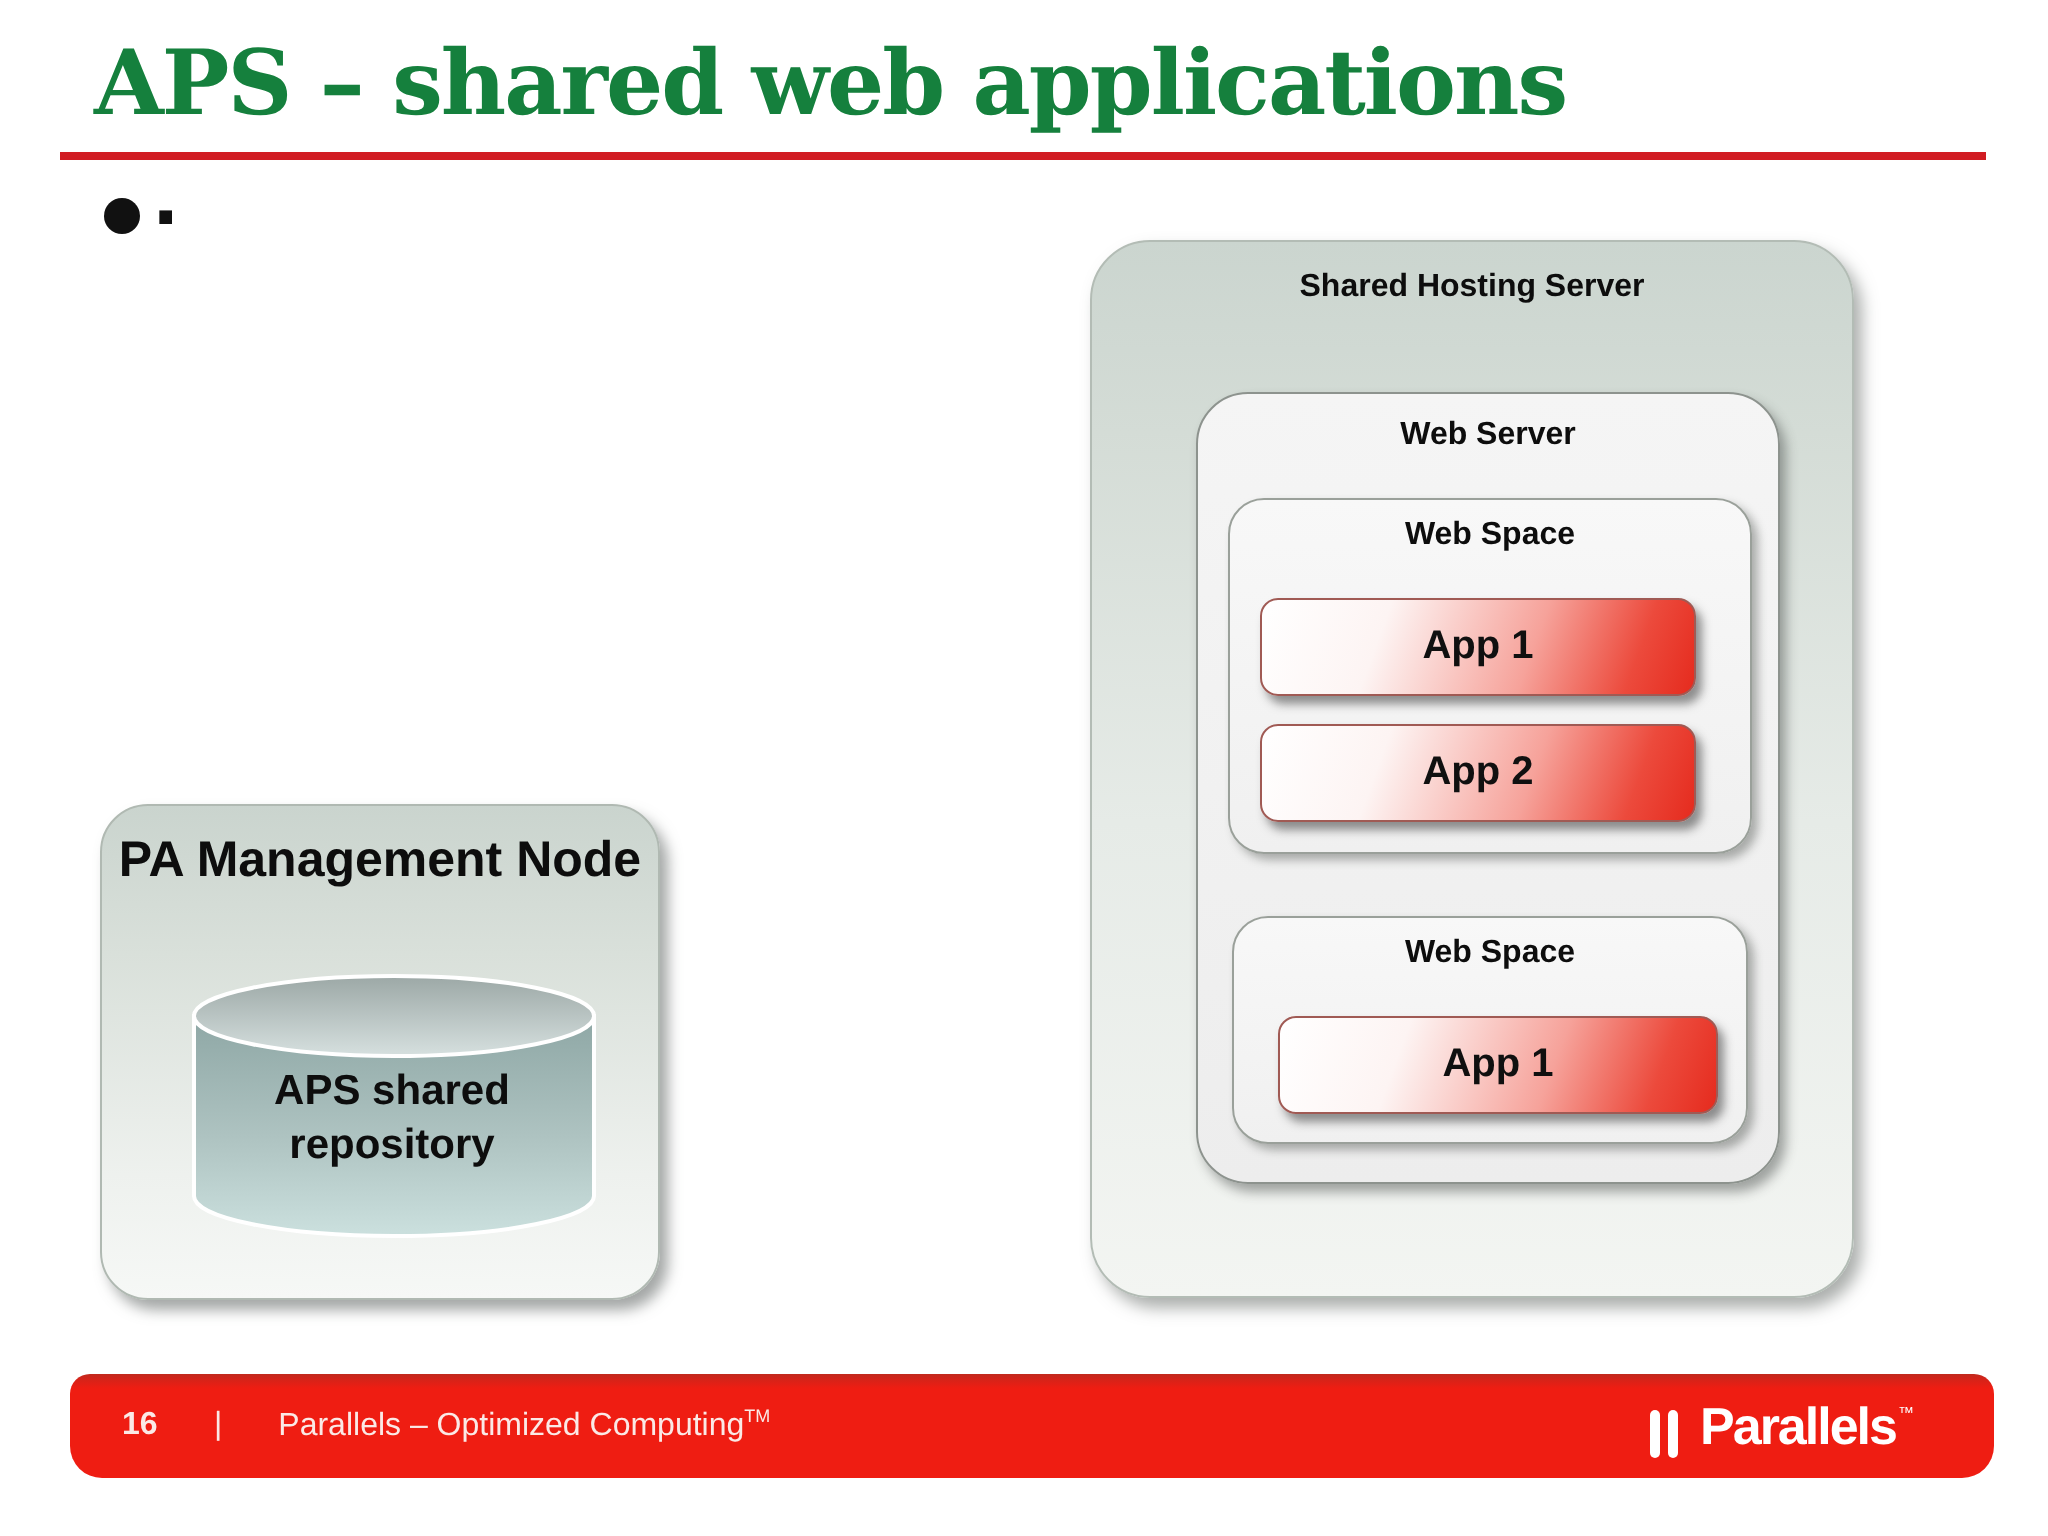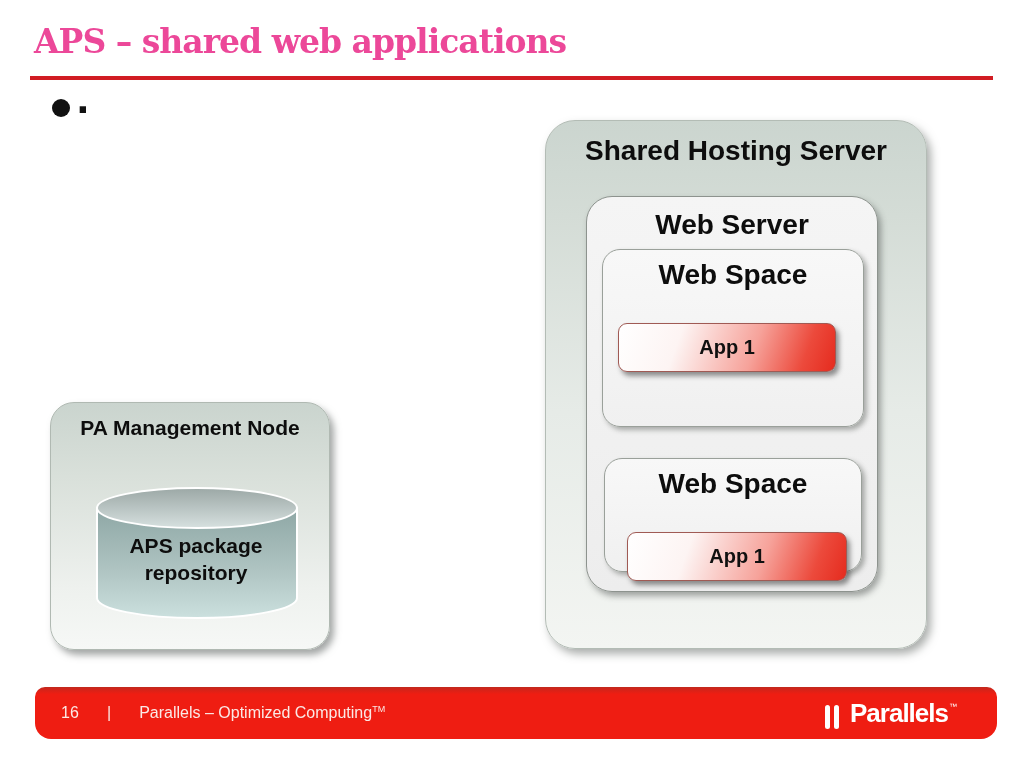--- a/index.html
+++ b/index.html
@@ -2,89 +2,89 @@
 <html><head>
 <meta charset="utf-8">
 <style>
   html,body{margin:0;padding:0;background:#ffffff;}
   .slide{
     position:relative;width:1024px;height:768px;background:#ffffff;overflow:hidden;
     font-family:"Liberation Sans",sans-serif;
   }
   
   .title{
-    position:absolute;left:34px;top:16px;width:900px;
-    font-family:"DejaVu Serif",serif;font-weight:bold;font-size:33px;line-height:52px;
-    color:#ec4899;letter-spacing:-1px;
+    position:absolute;left:47px;top:16px;width:900px;
+    font-family:"DejaVu Serif",serif;font-weight:bold;font-size:45px;line-height:52px;
+    color:#15803d;letter-spacing:-1px;
   }
   .title-rule{position:absolute;left:30px;top:76px;width:963px;height:4px;background:#d11c23;}
   
   .bullet-dot{position:absolute;left:52px;top:99px;width:18px;height:18px;border-radius:50%;background:#111;}
   .bullet-text{position:absolute;left:76px;top:80px;font-size:36px;font-weight:bold;color:#111;
     font-family:"DejaVu Sans",sans-serif;}
   
-  .node-label{font-weight:bold;color:#0d0d0d;text-align:center;font-size:28px;}
+  .node-label{font-weight:bold;color:#0d0d0d;text-align:center;font-size:16px;}
   
   .mgmt-node{
     position:absolute;left:50px;top:402px;width:278px;height:246px;border-radius:24px;
     background:linear-gradient(180deg,#cad4ce 0%,#d9e0da 30%,#eef1ee 75%,#f6f8f6 100%);
     border:1px solid #b0b9b2;
     box-shadow:4px 5px 7px rgba(90,95,92,.55);
   }
-  .mgmt-node .node-label{padding-top:13px;font-size:21px;}
+  .mgmt-node .node-label{padding-top:13px;font-size:25px;}
   .cylinder-svg{position:absolute;left:92px;top:486px;}
   .cylinder-label{
     position:absolute;left:111px;top:532px;width:170px;text-align:center;
     font-weight:bold;font-size:21px;line-height:27px;color:#0d0d0d;
   }
   
   .hosting-server{
     position:absolute;left:545px;top:120px;width:380px;height:527px;border-radius:30px;
     background:linear-gradient(180deg,#cbd5cf 0%,#d4dcd6 18%,#e6ebe7 55%,#f3f5f2 100%);
     border:1px solid #b3bcb5;
     box-shadow:4px 5px 8px rgba(90,95,92,.5);
   }
   .hosting-server > .node-label{padding-top:14px;}
   .web-server{
-    position:absolute;left:40px;top:75px;width:290px;height:394px;border-radius:26px;
+    position:absolute;left:52px;top:75px;width:290px;height:394px;border-radius:26px;
     background:linear-gradient(180deg,#f5f5f5 0%,#ededed 100%);
     border:1px solid #8d938e;
     box-shadow:3px 4px 6px rgba(60,64,61,.45);
   }
   .web-server > .node-label{padding-top:12px;}
   .web-space{
     position:absolute;border-radius:18px;
     background:linear-gradient(180deg,#f8f8f8 0%,#f0f0f0 100%);
     border:1px solid #9aa09a;
     box-shadow:3px 3px 5px rgba(60,64,61,.4);
   }
   .web-space > .node-label{padding-top:9px;}
   .web-space-1{left:15px;top:52px;width:260px;height:176px;}
   .web-space-2{left:17px;top:261px;width:256px;height:112px;}
   .app-box{
     position:absolute;width:216px;height:47px;border-radius:9px;
     background:linear-gradient(110deg,#ffffff 0%,#fdf4f3 28%,#f6a29a 62%,#ec4a3c 85%,#e52b1e 100%);
     border:1px solid #a05a54;
     box-shadow:3px 4px 5px rgba(40,40,40,.5);
     font-weight:bold;font-size:20px;color:#101010;
-    display:flex;align-items:center;justify-content:center;margin-top:24px;
+    display:flex;align-items:center;justify-content:center;
   }
   .app-1a{left:15px;top:49px;}
   .app-1b{left:15px;top:112px;}
   .app-2a{left:22px;top:49px;width:218px;}
   
   .footer-bar{
     position:absolute;left:35px;top:687px;width:962px;height:52px;
     border-radius:10px 10px 16px 16px;
     background:linear-gradient(180deg,#c02a1e 0%,#d52319 5%,#ef1d12 14%,#ef1d12 100%);
     display:flex;align-items:center;justify-content:space-between;
     padding:0 26px;box-sizing:border-box;
   }
   .footer-left{display:flex;align-items:center;color:#fbe9e6;font-size:16px;}
-  .footer-page{min-width:20px;}
+  .footer-page{min-width:20px;font-weight:bold;}
   .footer-divider{margin-left:26px;}
   .footer-text{margin-left:28px;}
   .footer-tm{font-size:9px;vertical-align:super;letter-spacing:0;}
   .logo{display:flex;align-items:flex-end;margin-right:14px;}
   .logo-bars{display:flex;align-items:center;margin-right:7px;}
   .logo-bar{width:5px;height:24px;background:#ffffff;border-radius:2.5px;margin-right:4px;}
   .logo-word{color:#ffffff;font-weight:bold;font-size:26px;letter-spacing:-1px;}
   .logo-tm{color:#ffffff;font-size:8px;align-self:flex-start;margin-top:4px;margin-left:1px;}
 </style>
 </head>
@@ -109,31 +109,32 @@
         <stop offset="100%" stop-color="#cbe0de"></stop>
       </linearGradient>
       <linearGradient id="topGrad" x1="0" y1="0" x2="0" y2="1">
         <stop offset="0%" stop-color="#9ca8a6"></stop>
         <stop offset="100%" stop-color="#d6e0df"></stop>
       </linearGradient>
     </defs>
     <path d="M5,22 v90 a100,20 0 0 0 200,0 v-90 z" fill="url(#bodyGrad)" stroke="#ffffff" stroke-width="2"></path>
     <ellipse cx="105" cy="22" rx="100" ry="20" fill="url(#topGrad)" stroke="#ffffff" stroke-width="2"></ellipse>
   </svg>
-  <div class="cylinder-label">APS package repository</div>
+  <div class="cylinder-label">APS shared repository</div>
 
   <div class="hosting-server">
     <div class="node-label">Shared Hosting Server</div>
 
     <div class="web-server">
       <div class="node-label">Web Server</div>
 
       <div class="web-space web-space-1">
         <div class="node-label">Web Space</div>
         <div class="app-box app-1a">App 1</div>
+        <div class="app-box app-1b">App 2</div>
       </div>
 
       <div class="web-space web-space-2">
         <div class="node-label">Web Space</div>
         <div class="app-box app-2a">App 1</div>
       </div>
     </div>
   </div>
 
   <div class="footer-bar">

